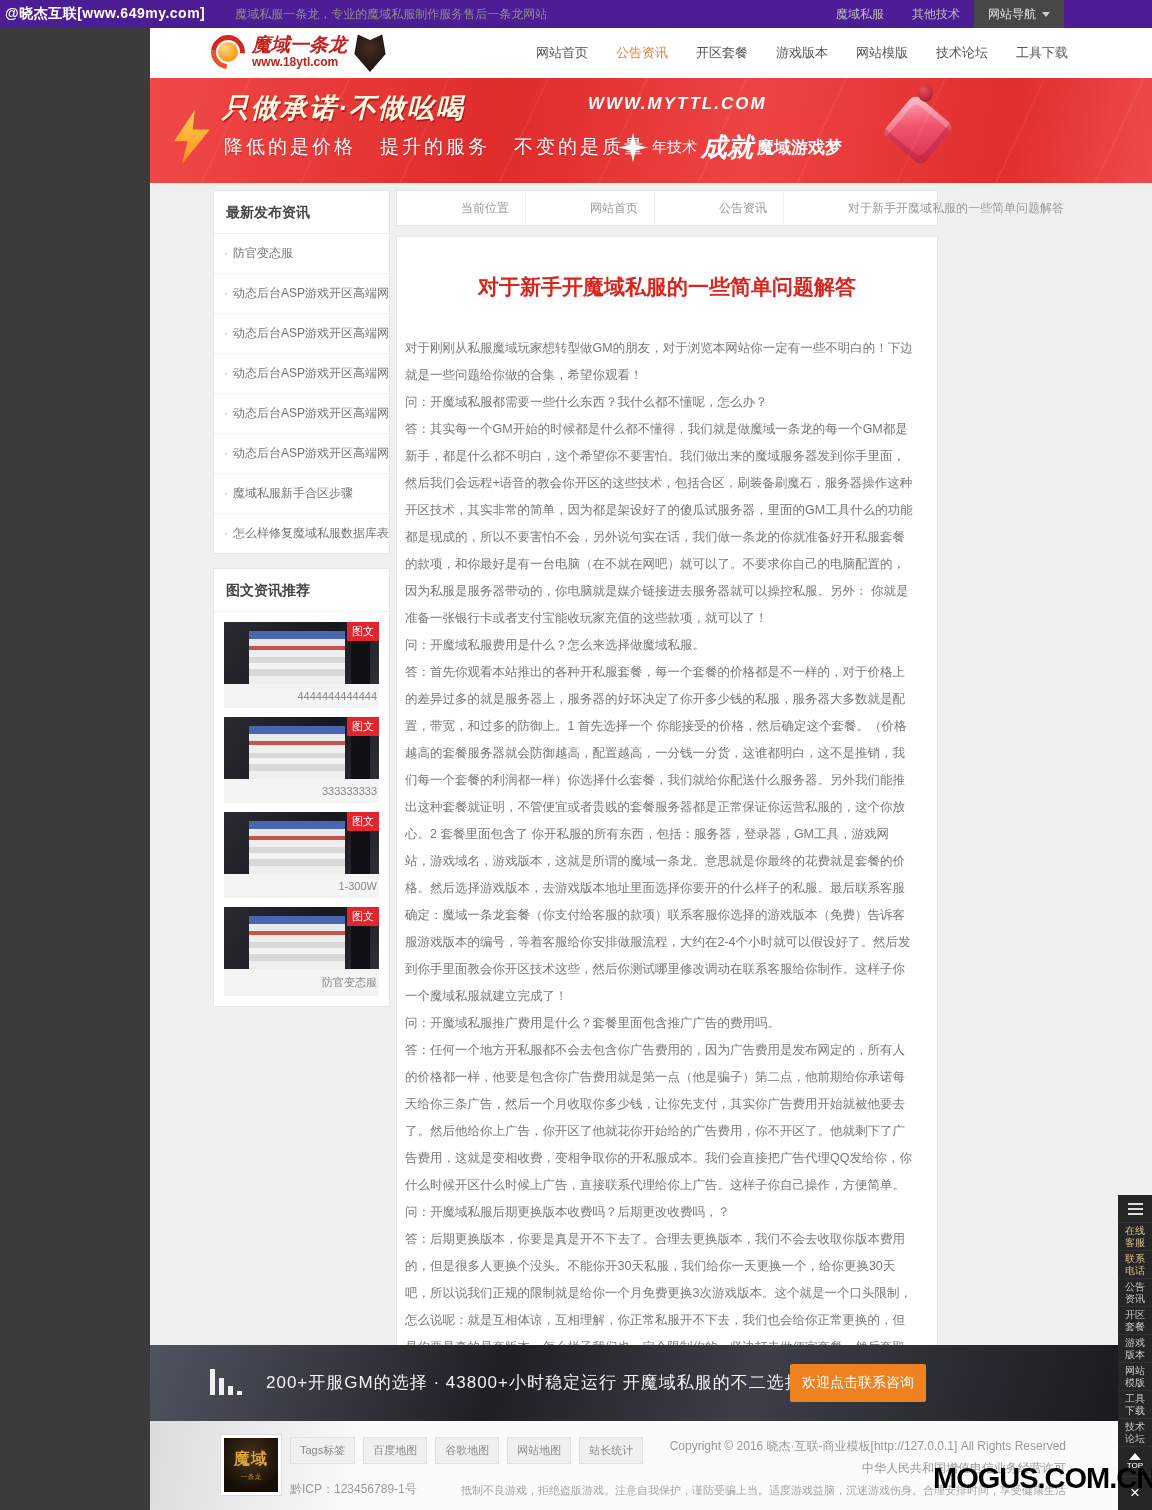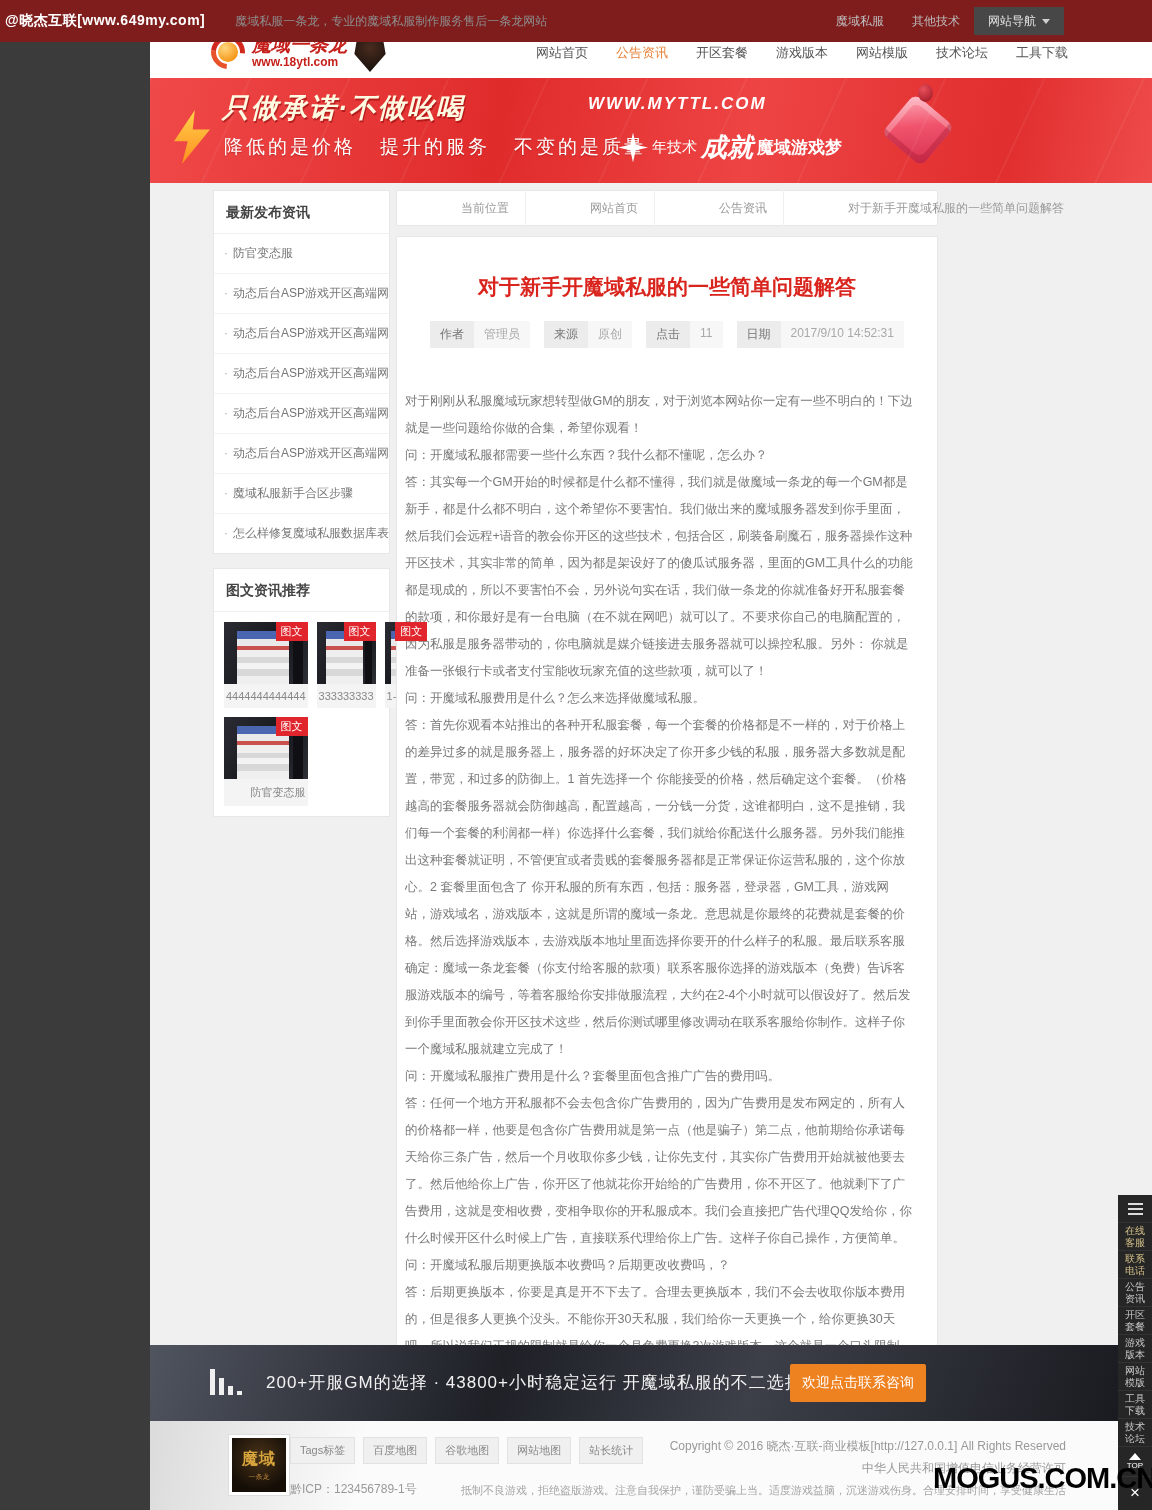--- a/index.html
+++ b/index.html
@@ -3,21 +3,21 @@
 <meta charset="utf-8">
 <style>
   * { margin:0; padding:0; box-sizing:border-box; }
   html,body { width:1152px; height:1510px; }
   body {
     position:relative; overflow:hidden;
     background:#3b3b3b;
     font-family:"Liberation Sans","DejaVu Sans",sans-serif;
   }
   
-  .topbar { position:absolute; top:0; left:0; width:1152px; height:42px; background:#7f1d1d; display:flex; align-items:center; z-index:30; }
+  .topbar { position:absolute; top:0; left:0; width:1152px; height:28px; background:#4c1d95; display:flex; align-items:center; z-index:30; }
   .wm-top { color:#ffffff; font-size:14px; font-weight:bold; padding-left:5px; letter-spacing:.5px; }
   .topbar-sub { color:#8d8d8d; font-size:12px; margin-left:30px; }
   .topbar-spacer { flex:1; }
   .topbar-link { color:#bdbdbd; font-size:12px; padding:4px 14px; line-height:28px; cursor:pointer; }
   .topbar-nav-dd { background:#474747; color:#e3e3e3; font-size:12px; padding:0 14px; line-height:28px; display:flex; align-items:center; gap:6px; margin-right:88px; cursor:pointer; }
   .caret-down { width:0; height:0; border-left:4px solid transparent; border-right:4px solid transparent; border-top:5px solid #cfcfcf; display:inline-block; }
   
   .header { position:absolute; top:28px; left:150px; width:1002px; height:50px; background:#ffffff; z-index:5; }
   .logo-wrap { position:absolute; left:60px; top:4px; display:flex; align-items:center; gap:6px; cursor:pointer; }
   .logo-flame { position:relative; width:36px; height:36px; }
@@ -46,21 +46,21 @@
   .gem-balloon { position:absolute; left:768px; top:6px; width:15px; height:18px; border-radius:50%; background:radial-gradient(circle at 35% 30%, #e8505c, #9c1220); }
   
   .mainbg { position:absolute; top:183px; left:150px; width:1002px; height:1326px; background:#f0f0f0; }
   
   .sidebar { position:absolute; left:63px; top:7px; width:177px; }
   .side-card { background:#ffffff; border:1px solid #e7e7e7; margin-bottom:14px; }
   .side-title { font-size:14px; color:#444; font-weight:bold; padding:13px 12px 11px; border-bottom:1px solid #efefef; }
   .side-item { font-size:12px; color:#777; padding:11px 10px; border-bottom:1px solid #f3f3f3; white-space:nowrap; overflow:hidden; cursor:pointer; }
   .side-item:last-child { border-bottom:none; }
   .side-item::before { content:"·"; color:#aaa; margin-right:5px; }
-  .pics-grid { display:grid; grid-template-columns:1fr 1fr 1fr; gap:9px; padding:10px; }
+  .pics-grid { display:grid; grid-template-columns:1fr; gap:9px; padding:10px; }
   .thumb { cursor:pointer; }
   .thumb-img { position:relative; height:62px; background:linear-gradient(120deg,#2b2c33,#17181d 60%,#2f3036); overflow:hidden; }
   .thumb-img::before { content:""; position:absolute; left:16%; top:14%; width:62%; height:86%;
     background:linear-gradient(#4a66b0 0 16%, #e9e9e9 16% 28%, #c9514e 28% 36%, #efefef 36% 50%, #d8d8d8 50% 60%, #f3f3f3 60% 72%, #d8d8d8 72% 84%, #efefef 84% 100%); }
   .thumb-img::after { content:""; position:absolute; right:6%; top:14%; width:12%; height:86%; background:#101014; }
   .thumb-badge { position:absolute; right:0; top:0; background:#e0262c; color:#fff; font-size:11px; padding:2px 5px; z-index:2; }
   .thumb-cap { background:#f4f4f4; color:#888; font-size:11px; text-align:right; padding:6px 2px; white-space:nowrap; overflow:hidden; }
   
   .content { position:absolute; left:246px; top:7px; width:542px; }
   .breadcrumb { background:#fff; border:1px solid #e7e7e7; height:36px; display:flex; align-items:center; }
@@ -79,21 +79,21 @@
   .cta::before { content:""; position:absolute; inset:0;
     background:linear-gradient(110deg, rgba(120,126,140,.55) 0%, rgba(30,32,38,.9) 35%, rgba(95,99,110,.45) 60%, rgba(22,23,28,.95) 100%); }
   .cta-bars { position:absolute; left:60px; top:24px; display:flex; align-items:flex-end; gap:4px; }
   .cta-bars i { display:block; background:#f0f0f0; width:5px; }
   .cta-bars i:nth-child(1){height:26px;} .cta-bars i:nth-child(2){height:17px;} .cta-bars i:nth-child(3){height:9px;} .cta-bars i:nth-child(4){height:4px;}
   .cta-text { position:absolute; left:116px; top:26px; font-size:17px; color:#f2f2f2; letter-spacing:1px; white-space:nowrap; }
   .cta-btn { position:absolute; left:640px; top:19px; width:136px; height:38px; background:#ef8220; color:#fff; font-size:14px; display:flex; align-items:center; justify-content:center; border-radius:2px; cursor:pointer; }
   
   .footer { position:absolute; top:1421px; left:150px; width:1002px; height:89px; background:#fbfbfb; }
   .footer::before { content:""; position:absolute; left:0; top:0; width:260px; height:100%; background:linear-gradient(100deg, rgba(160,160,160,.35), rgba(251,251,251,0) 80%); }
-  .footer-logo { position:absolute; left:78px; top:13px; width:62px; height:62px; background:#fff; border:1px solid #ddd; padding:3px; cursor:pointer; }
+  .footer-logo { position:absolute; left:70px; top:13px; width:62px; height:62px; background:#fff; border:1px solid #ddd; padding:3px; cursor:pointer; }
   .footer-logo-in { width:100%; height:100%; background:radial-gradient(circle at 50% 35%, #4a3319, #150e07 75%); display:flex; flex-direction:column; align-items:center; justify-content:center; }
   .footer-logo-in .fl1 { color:#d8a43c; font-size:16px; font-weight:bold; letter-spacing:1px; }
   .footer-logo-in .fl2 { color:#b5823a; font-size:7px; margin-top:2px; }
   .footer-chips { position:absolute; left:140px; top:16px; display:flex; gap:8px; }
   .chip { background:#f0f0f0; border:1px solid #e2e2e2; color:#888; font-size:11px; padding:5px 9px; cursor:pointer; white-space:nowrap; }
   .footer-icp { position:absolute; left:140px; top:60px; font-size:12px; color:#999; }
   .footer-right { position:absolute; right:86px; top:14px; text-align:right; }
   .footer-right div { font-size:12px; color:#999; line-height:22px; white-space:nowrap; }
   .footer-right .small { font-size:11px; color:#a5a5a5; }
   
@@ -221,39 +221,20 @@
     <div class="breadcrumb">
 
     <span class="crumb">当前位置</span>
         <span class="crumb">网站首页</span>
         <span class="crumb">公告资讯</span>
         <span class="crumb">对于新手开魔域私服的一些简单问题解答</span>
       </div>
 
     <div class="article-card">
       <div class="article-title">对于新手开魔域私服的一些简单问题解答</div>
-      <div class="meta-row">
-
-      <span class="meta-pair">
-            <span class="meta-label">作者</span>
-            <span class="meta-value">管理员</span>
-          </span>
-          <span class="meta-pair">
-            <span class="meta-label">来源</span>
-            <span class="meta-value">原创</span>
-          </span>
-          <span class="meta-pair">
-            <span class="meta-label">点击</span>
-            <span class="meta-value">11</span>
-          </span>
-          <span class="meta-pair">
-            <span class="meta-label">日期</span>
-            <span class="meta-value">2017/9/10 14:52:31</span>
-          </span>
-        </div>
       <div class="article-body">
 
       <p>对于刚刚从私服魔域玩家想转型做GM的朋友，对于浏览本网站你一定有一些不明白的！下边就是一些问题给你做的合集，希望你观看！</p>
           <p>问：开魔域私服都需要一些什么东西？我什么都不懂呢，怎么办？</p>
           <p>答：其实每一个GM开始的时候都是什么都不懂得，我们就是做魔域一条龙的每一个GM都是新手，都是什么都不明白，这个希望你不要害怕。我们做出来的魔域服务器发到你手里面，然后我们会远程+语音的教会你开区的这些技术，包括合区，刷装备刷魔石，服务器操作这种开区技术，其实非常的简单，因为都是架设好了的傻瓜试服务器，里面的GM工具什么的功能都是现成的，所以不要害怕不会，另外说句实在话，我们做一条龙的你就准备好开私服套餐的款项，和你最好是有一台电脑（在不就在网吧）就可以了。不要求你自己的电脑配置的，因为私服是服务器带动的，你电脑就是媒介链接进去服务器就可以操控私服。另外： 你就是准备一张银行卡或者支付宝能收玩家充值的这些款项，就可以了！</p>
           <p>问：开魔域私服费用是什么？怎么来选择做魔域私服。</p>
           <p>答：首先你观看本站推出的各种开私服套餐，每一个套餐的价格都是不一样的，对于价格上的差异过多的就是服务器上，服务器的好坏决定了你开多少钱的私服，服务器大多数就是配置，带宽，和过多的防御上。1 首先选择一个 你能接受的价格，然后确定这个套餐。（价格越高的套餐服务器就会防御越高，配置越高，一分钱一分货，这谁都明白，这不是推销，我们每一个套餐的利润都一样）你选择什么套餐，我们就给你配送什么服务器。另外我们能推出这种套餐就证明，不管便宜或者贵贱的套餐服务器都是正常保证你运营私服的，这个你放心。2 套餐里面包含了 你开私服的所有东西，包括：服务器，登录器，GM工具，游戏网站，游戏域名，游戏版本，这就是所谓的魔域一条龙。意思就是你最终的花费就是套餐的价格。然后选择游戏版本，去游戏版本地址里面选择你要开的什么样子的私服。最后联系客服确定：魔域一条龙套餐（你支付给客服的款项）联系客服你选择的游戏版本（免费）告诉客服游戏版本的编号，等着客服给你安排做服流程，大约在2-4个小时就可以假设好了。然后发到你手里面教会你开区技术这些，然后你测试哪里修改调动在联系客服给你制作。这样子你一个魔域私服就建立完成了！</p>
           <p>问：开魔域私服推广费用是什么？套餐里面包含推广广告的费用吗。</p>
           <p>答：任何一个地方开私服都不会去包含你广告费用的，因为广告费用是发布网定的，所有人的价格都一样，他要是包含你广告费用就是第一点（他是骗子）第二点，他前期给你承诺每天给你三条广告，然后一个月收取你多少钱，让你先支付，其实你广告费用开始就被他要去了。然后他给你上广告，你开区了他就花你开始给的广告费用，你不开区了。他就剩下了广告费用，这就是变相收费，变相争取你的开私服成本。我们会直接把广告代理QQ发给你，你什么时候开区什么时候上广告，直接联系代理给你上广告。这样子你自己操作，方便简单。</p>
           <p>问：开魔域私服后期更换版本收费吗？后期更改收费吗，？</p>

